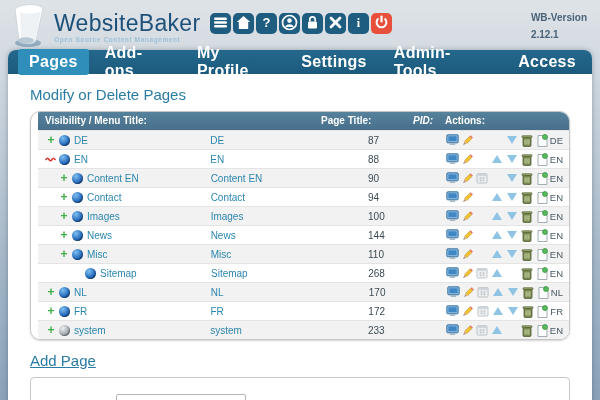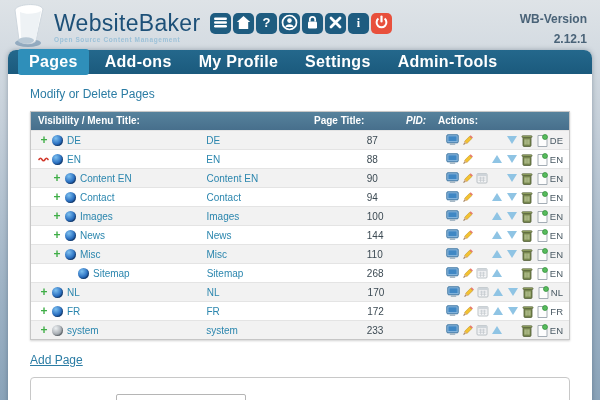--- a/index.html
+++ b/index.html
@@ -11,37 +11,37 @@
   .hdr { position:absolute; top:0; left:0; right:0; height:50px; }
   .logo { position:absolute; left:8px; top:2px; display:flex; align-items:flex-start; text-decoration:none; cursor:pointer; }
   .logo-hat { margin-right:6px; }
   .logo-txt { padding-top:8px; }
   .logo-title { font-size:23px; color:#1d5078; letter-spacing:.3px; line-height:26px; }
   .logo-tag { font-size:6.5px; font-weight:bold; color:#9cc1d8; letter-spacing:.6px; }
   .toolbar { position:absolute; left:210px; top:13px; display:flex; gap:2px; }
   .tbtn { width:21px; height:21px; border:none; border-radius:5px; background:var(--icon-bg,#1e5c80);
     display:flex; align-items:center; justify-content:center; cursor:pointer; padding:0; }
   .tbtn.power { background:var(--power-bg,#e8503c); }
-  .version { position:absolute; right:13px; top:9px; text-align:right; font-size:12px;
+  .version { position:absolute; right:13px; top:9px; text-align:left; font-size:10px;
     color:#4a6378; line-height:1.7; font-weight:bold; }
 
   
   .card { position:absolute; left:8px; right:8px; top:50px; height:370px; background:#fff;
     border-radius:8px 8px 0 0; box-shadow:0 0 5px rgba(30,50,70,.35); }
   .nav { height:24px; background:linear-gradient(180deg,#24688c,#1b5a7d); border-radius:8px 8px 0 0;
     display:flex; align-items:center; padding-left:10px; }
   .tab { color:#fff; font-size:16px; font-weight:bold; padding:4px 11px; margin-right:5px;
     border-radius:3px; letter-spacing:.3px; cursor:pointer; }
   .tab.active { background:var(--active-tab,#2f8fba); }
 
   .content { padding:8px 22px 0 22px; }
-  .heading { font-size:12px; font-weight:normal; color:var(--heading,#2b7ca4); margin:4px 0 8px; line-height:17px; }
+  .heading { font-size:15px; font-weight:normal; color:var(--heading,#2b7ca4); margin:4px 0 8px; line-height:17px; }
 
   
-  .tbl { border:1px solid #c6c6c6; border-radius:0; overflow:hidden; box-shadow:0 1px 2px rgba(0,0,0,.18); }
+  .tbl { border:1px solid #c6c6c6; border-radius:10px; overflow:hidden; box-shadow:0 1px 2px rgba(0,0,0,.18);padding-left:7px; }
   .thead { position:relative; height:18px; background:linear-gradient(180deg,#56829c,#476f8c);
     color:#fff; font-size:10px; font-weight:bold; }
   .thead span { position:absolute; top:3px; white-space:nowrap; }
   .th1 { left:7px; } .th2 { left:283px; } .th3 { left:375px;font-style:italic; } .th4 { left:407px; }
   .trow { display:flex; align-items:center; height:19px; font-size:10px; background:#fff; border-top:1px solid #e4e4e4; }
   .trow.alt { background:#f2f2f2; }
   .c1 { width:180px; display:flex; align-items:center; }
   .c2 { width:165px; color:var(--link,#2b86ae); }
   .c3 { width:70px; text-align:left; color:#3c4a53; }
   .c4 { flex:1; display:flex; align-items:center; padding-left:10px; }
@@ -142,20 +142,21 @@
     </div>
   </div>
 
   <div class="card">
     <nav class="nav" id="tabs">
         <span class="tab active">Pages</span>
         <span class="tab">Add-ons</span>
         <span class="tab">My Profile</span>
         <span class="tab">Settings</span>
         <span class="tab">Admin-Tools</span>
+        <span class="tab">Access</span>
       </nav>
 
     <div class="content">
       <h1 class="heading">Modify or Delete Pages</h1>
 
       <div class="tbl">
         <div class="thead">
           <span class="th1">Visibility / Menu Title:</span>
           <span class="th2">Page Title:</span>
           <span class="th3">PID:</span>

